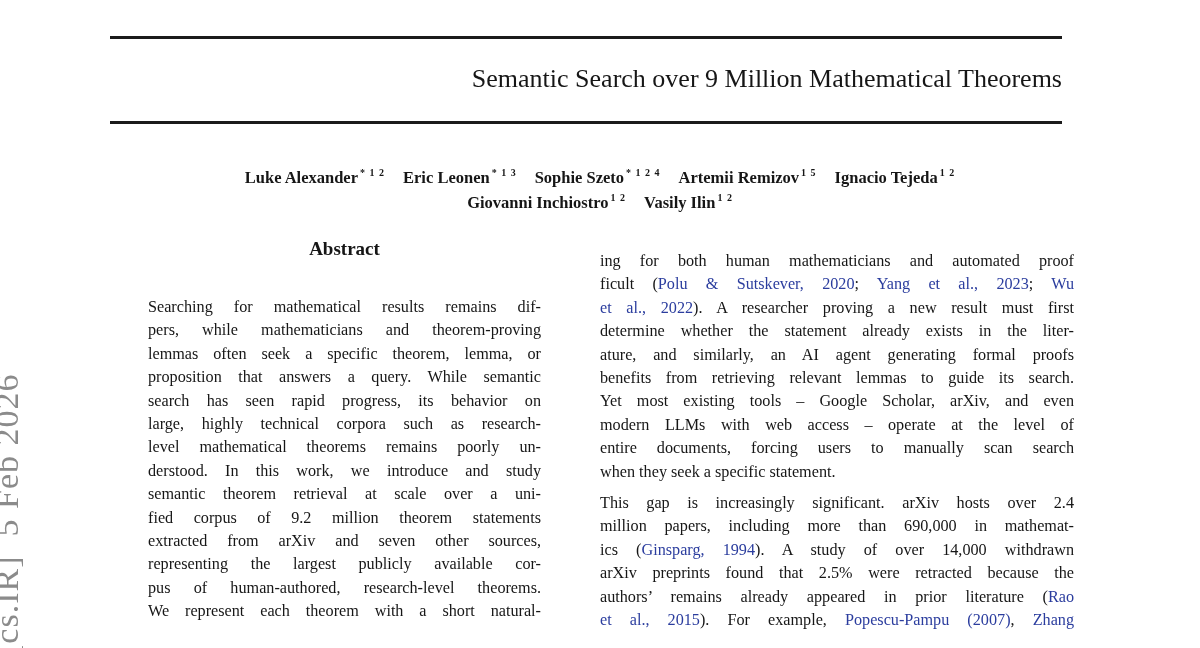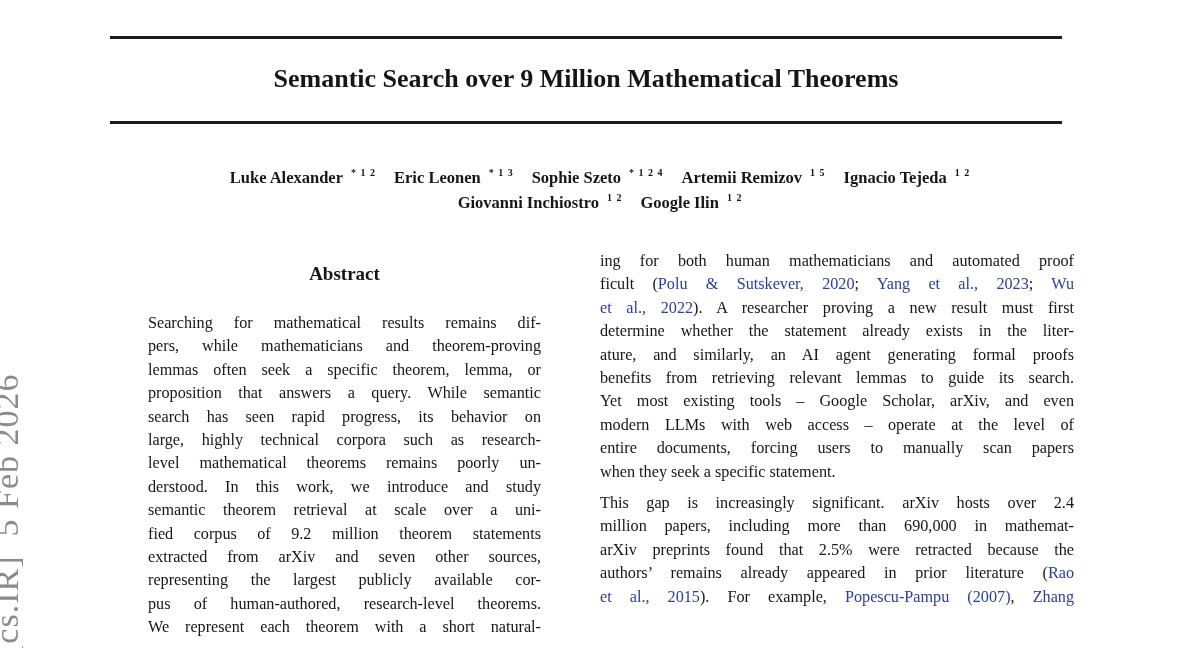--- a/index.html
+++ b/index.html
@@ -17,59 +17,59 @@
     font-size:34px;letter-spacing:1px;white-space:pre;
     color:var(--banner,#8b8b8b);
   }
 
   
   .rule{position:absolute;left:110px;width:952px;height:2.5px;background:var(--rule,#1b1b1b);}
   .rule-top{top:36px;}
   .rule-bottom{top:121px;}
   .title{
     position:absolute;left:110px;width:952px;top:62px;margin:0;
-    text-align:center;font-size:26px;font-weight:bold;line-height:34px;
+    text-align:right;font-size:26px;font-weight:normal;line-height:34px;
   }
 
   
   .authors{
     position:absolute;left:100px;width:1000px;text-align:center;
     font-size:16.5px;font-weight:bold;line-height:24px;white-space:nowrap;
   }
   .authors-line1{top:166px;}
   .authors-line2{top:191px;}
   .author{margin:0 9px;white-space:nowrap;}
-  .asup{font-size:10px;font-weight:bold;letter-spacing:1px;line-height:0;position:relative;top:-1px;margin-left:8px;}
+  .asup{font-size:10px;font-weight:bold;letter-spacing:1px;line-height:0;position:relative;top:-1px;margin-left:2px;}
 
   
   .abstract-h{
-    position:absolute;left:148px;width:393px;top:263px;margin:0;
+    position:absolute;left:148px;width:393px;top:238px;margin:0;
     text-align:center;font-size:19px;font-weight:bold;
   }
   .col{position:absolute;font-size:16.2px;line-height:23.4px;}
-  .col-left{left:148px;top:312px;width:393px;}
+  .col-left{left:148px;top:296px;width:393px;}
   .col-right{left:600px;top:250px;width:474px;}
   .para + .para{margin-top:8px;}
   .tline{text-align:justify;}
   .tline.stretch{text-align-last:justify;}
   .cite{color:var(--cite,#2b3d9e);cursor:pointer;}
 </style>
 </head>
 <body>
 
 <div class="page">
 
   <div class="banner">[cs.IR]  5 Feb 2026</div>
 
   <div class="rule rule-top"></div>
   <h1 class="title">Semantic Search over 9 Million Mathematical Theorems</h1>
   <div class="rule rule-bottom"></div>
 
   <div class="authors authors-line1"><span class="author"><span>Luke Alexander</span><sup class="asup">* 1 2</sup></span><span class="author"><span>Eric Leonen</span><sup class="asup">* 1 3</sup></span><span class="author"><span>Sophie Szeto</span><sup class="asup">* 1 2 4</sup></span><span class="author"><span>Artemii Remizov</span><sup class="asup">1 5</sup></span><span class="author"><span>Ignacio Tejeda</span><sup class="asup">1 2</sup></span></div>
-  <div class="authors authors-line2"><span class="author"><span>Giovanni Inchiostro</span><sup class="asup">1 2</sup></span><span class="author"><span>Google Ilin</span><sup class="asup">1 2</sup></span></div>
+  <div class="authors authors-line2"><span class="author"><span>Giovanni Inchiostro</span><sup class="asup">1 2</sup></span><span class="author"><span>Vasily Ilin</span><sup class="asup">1 2</sup></span></div>
 
   <h2 class="abstract-h">Abstract</h2>
 
   <div class="col col-left">
     <div class="para">
         <div class="tline stretch"><span>Searching for mathematical results remains dif-</span></div>
         <div class="tline stretch"><span>pers, while mathematicians and theorem-proving</span></div>
         <div class="tline stretch"><span>lemmas often seek a specific theorem, lemma, or</span></div>
         <div class="tline stretch"><span>proposition that answers a query. While semantic</span></div>
         <div class="tline stretch"><span>search has seen rapid progress, its behavior on</span></div>
@@ -88,25 +88,26 @@
   <div class="col col-right">
     <div class="para">
         <div class="tline stretch"><span>ing for both human mathematicians and automated proof</span></div>
         <div class="tline stretch"><span>ficult (</span><span class="cite">Polu &amp; Sutskever, 2020</span><span>; </span><span class="cite">Yang et al., 2023</span><span>; </span><span class="cite">Wu</span></div>
         <div class="tline stretch"><span class="cite">et al., 2022</span><span>). A researcher proving a new result must first</span></div>
         <div class="tline stretch"><span>determine whether the statement already exists in the liter-</span></div>
         <div class="tline stretch"><span>ature, and similarly, an AI agent generating formal proofs</span></div>
         <div class="tline stretch"><span>benefits from retrieving relevant lemmas to guide its search.</span></div>
         <div class="tline stretch"><span>Yet most existing tools – Google Scholar, arXiv, and even</span></div>
         <div class="tline stretch"><span>modern LLMs with web access – operate at the level of</span></div>
-        <div class="tline stretch"><span>entire documents, forcing users to manually scan papers</span></div>
+        <div class="tline stretch"><span>entire documents, forcing users to manually scan search</span></div>
         <div class="tline"><span>when they seek a specific statement.</span></div>
       </div>
     <div class="para">
         <div class="tline stretch"><span>This gap is increasingly significant. arXiv hosts over 2.4</span></div>
         <div class="tline stretch"><span>million papers, including more than 690,000 in mathemat-</span></div>
+        <div class="tline stretch"><span>ics (</span><span class="cite">Ginsparg, 1994</span><span>). A study of over 14,000 withdrawn</span></div>
         <div class="tline stretch"><span>arXiv preprints found that 2.5% were retracted because the</span></div>
         <div class="tline stretch"><span>authors’ remains already appeared in prior literature (</span><span class="cite">Rao</span></div>
         <div class="tline stretch"><span class="cite">et al., 2015</span><span>). For example, </span><span class="cite">Popescu-Pampu (2007)</span><span>, </span><span class="cite">Zhang</span></div>
       </div>
   </div>
 
 </div>
 
 </body></html>

